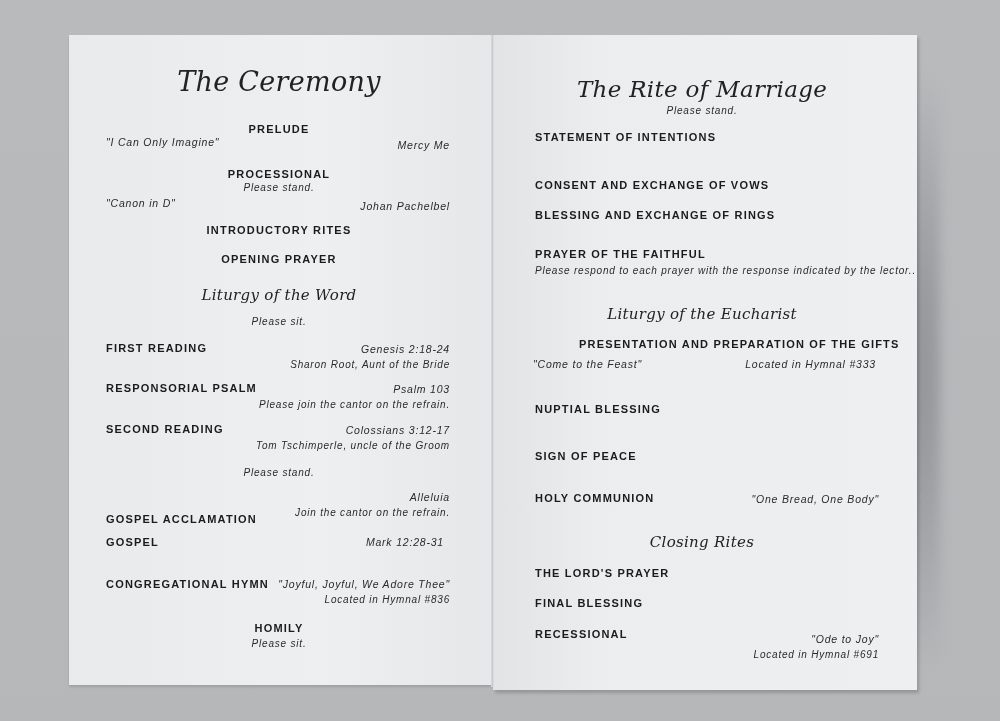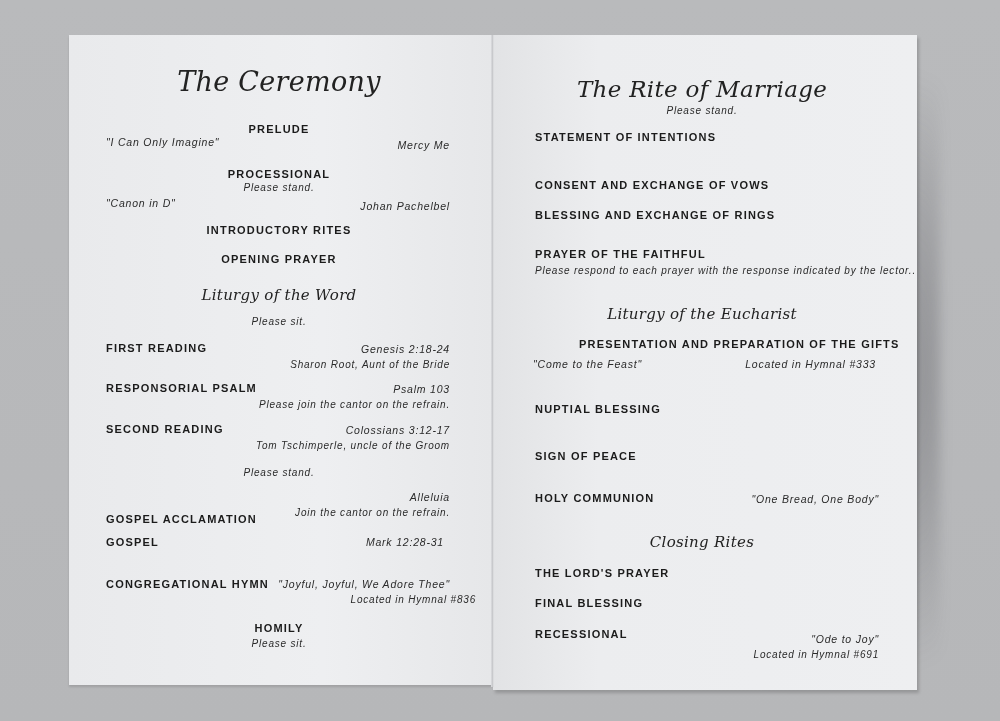--- a/index.html
+++ b/index.html
@@ -82,21 +82,21 @@
 
 <div class="t cap" style="left:106px;top:490px;margin-top:23px;">GOSPEL ACCLAMATION</div>
 <div class="t it r" style="left:450px;top:491px;">Alleluia</div>
 <div class="t sm r" style="left:450px;top:507px;">Join the cantor on the refrain.</div>
 
 <div class="t cap" style="left:106px;top:536px;">GOSPEL</div>
 <div class="t it r" style="left:444px;top:536px;">Mark 12:28-31</div>
 
 <div class="t cap" style="left:106px;top:578px;">CONGREGATIONAL HYMN</div>
 <div class="t it r" style="left:450px;top:578px;">"Joyful, Joyful, We Adore Thee"</div>
-<div class="t sm r" style="left:476px;top:594px;padding-left:24px;">Located in Hymnal #836</div>
+<div class="t sm r" style="left:450px;top:594px;padding-left:24px;">Located in Hymnal #836</div>
 
 <div class="t cap c" style="left:279px;top:622px;">HOMILY</div>
 <div class="t sm c" style="left:279px;top:638px;">Please sit.</div>
 
 <div class="t script h2 c" style="left:702px;top:76px;font-size:23px;">The Rite of Marriage</div>
 <div class="t sm c" style="left:702px;top:105px;">Please stand.</div>
 
 <div class="t cap" style="left:535px;top:131px;">STATEMENT OF INTENTIONS</div>
 <div class="t cap" style="left:535px;top:170px;margin-top:9px;">CONSENT AND EXCHANGE OF VOWS</div>
 <div class="t cap" style="left:535px;top:209px;">BLESSING AND EXCHANGE OF RINGS</div>

